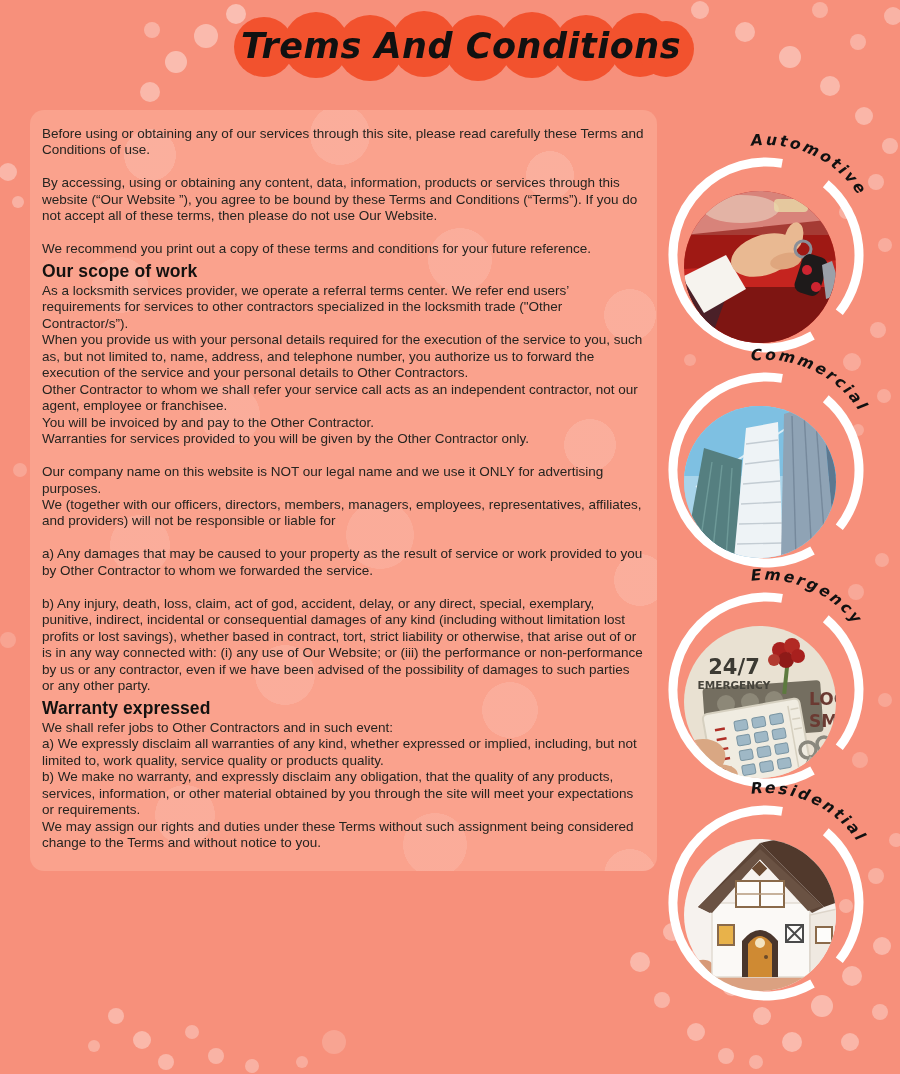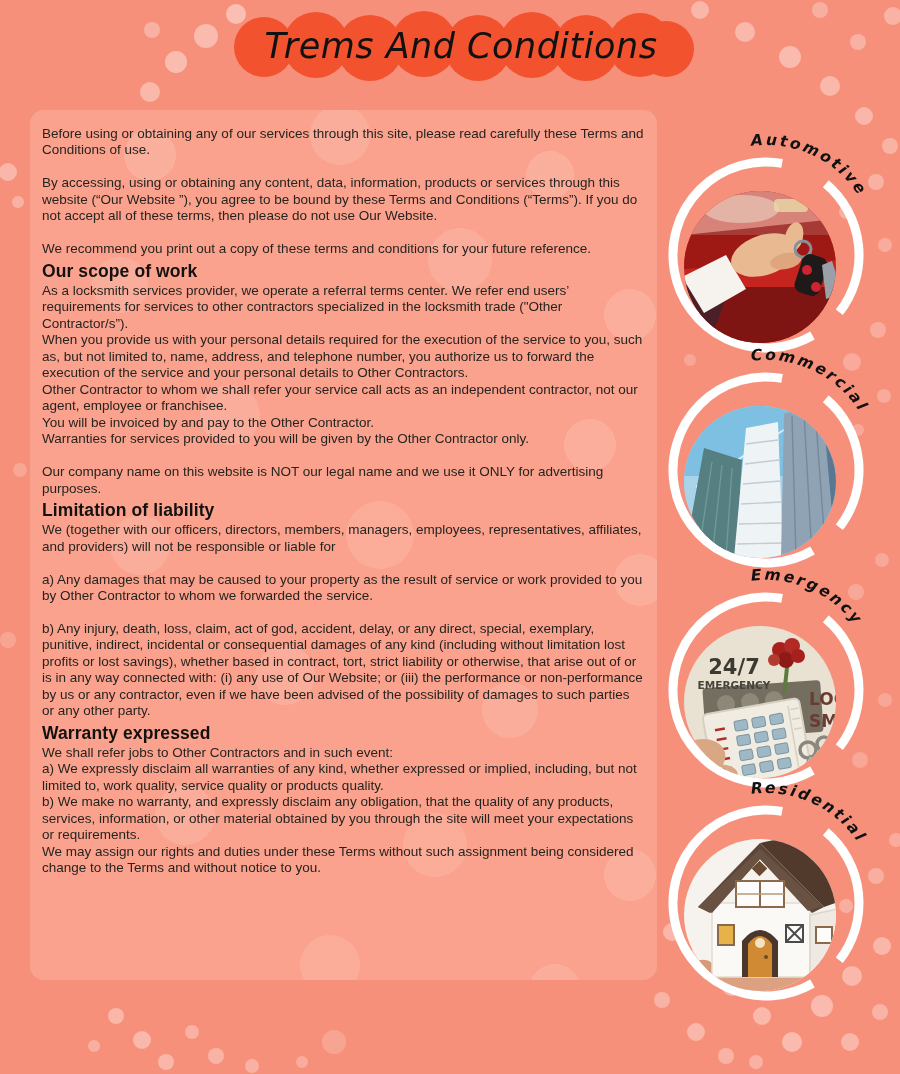--- a/index.html
+++ b/index.html
@@ -10,28 +10,28 @@
     background: var(--background, #f7907b);
   }
   .bg-dots { position:absolute; inset:0; z-index:0; }
 
   
   .title-banner { position:absolute; left:228px; top:12px; width:466px; height:70px; z-index:3; }
   .title-banner svg { overflow:visible; }
   .title-text {
     position:absolute; inset:0; display:flex; align-items:center; justify-content:center;
     font-family:"DejaVu Sans", sans-serif;
-    font-weight:normal; font-style:italic; font-size:35px; letter-spacing:.5px;
+    font-weight:bold; font-style:italic; font-size:35px; letter-spacing:.5px;
     color: var(--title_text, #111);
     transform:translateY(-1px);
   }
 
   
   .panel {
-    position:absolute; left:30px; top:110px; width:627px; height:870px; z-index:1;
+    position:absolute; left:30px; top:110px; width:627px; height:761px; z-index:1;
     background-color: var(--panel, #faa28d);
     background-image:
       radial-gradient(circle 11px at 62px 893px,  rgba(255,255,255,.45) 99%, transparent 100%),
       radial-gradient(circle 9px  at 98px 918px,  rgba(255,255,255,.40) 99%, transparent 100%),
       radial-gradient(circle 12px at 135px 943px, rgba(255,255,255,.42) 99%, transparent 100%),
       radial-gradient(circle 8px  at 172px 908px, rgba(255,255,255,.38) 99%, transparent 100%),
       radial-gradient(circle 10px at 210px 932px, rgba(255,255,255,.40) 99%, transparent 100%),
       radial-gradient(circle 8px  at 252px 956px, rgba(255,255,255,.35) 99%, transparent 100%),
       radial-gradient(circle 14px at 300px 920px, rgba(255,255,255,.28) 99%, transparent 100%),
       radial-gradient(circle 26px at 120px 45px,  rgba(255,255,255,.14) 99%, transparent 100%),
@@ -183,21 +183,20 @@
     <div class="body-text">As a locksmith services provider, we operate a referral terms center. We refer end users’ requirements for services to other contractors specialized in the locksmith trade ("Other Contractor/s”).</div>
 
     <div class="body-text">When you provide us with your personal details required for the execution of the service to you, such as, but not limited to, name, address, and telephone number, you authorize us to forward the execution of the service and your personal details to Other Contractors.</div>
 
     <div class="body-text">Other Contractor to whom we shall refer your service call acts as an independent contractor, not our agent, employee or franchisee.
 You will be invoiced by and pay to the Other Contractor.
 Warranties for services provided to you will be given by the Other Contractor only.
 
 Our company name on this website is NOT our legal name and we use it ONLY for advertising purposes.</div>
 
-    <h2>Limitation of liability</h2>
     <div class="body-text">We (together with our officers, directors, members, managers, employees, representatives, affiliates, and providers) will not be responsible or liable for
 
 a) Any damages that may be caused to your property as the result of service or work provided to you by Other Contractor to whom we forwarded the service.
 
 b) Any injury, death, loss, claim, act of god, accident, delay, or any direct, special, exemplary, punitive, indirect, incidental or consequential damages of any kind (including without limitation lost profits or lost savings), whether based in contract, tort, strict liability or otherwise, that arise out of or is in any way connected with: (i) any use of Our Website; or (iii) the performance or non-performance by us or any contractor, even if we have been advised of the possibility of damages to such parties or any other party.</div>
 
     <h2>Warranty expressed</h2>
     <div class="body-text">We shall refer jobs to Other Contractors and in such event:
 a) We expressly disclaim all warranties of any kind, whether expressed or implied, including, but not limited to, work quality, service quality or products quality.
 b) We make no warranty, and expressly disclaim any obligation, that the quality of any products, services, information, or other material obtained by you through the site will meet your expectations or requirements.</div>

